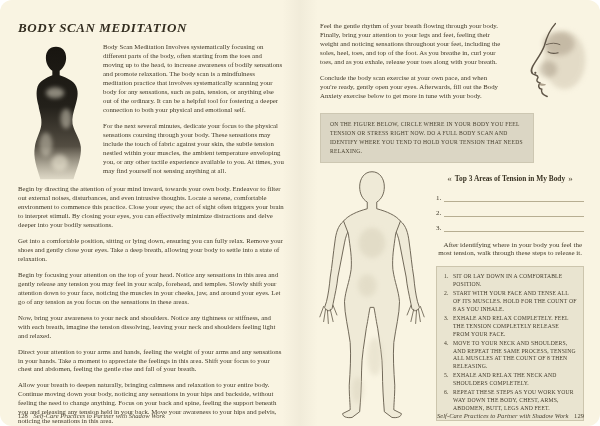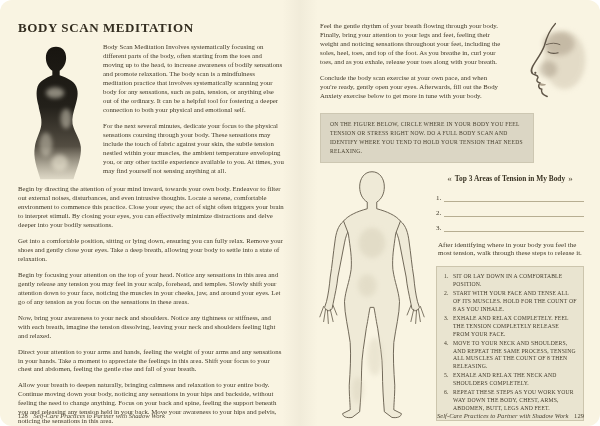--- a/index.html
+++ b/index.html
@@ -17,21 +17,21 @@
   .spread::before{
     content:"";position:absolute;top:0;bottom:0;left:47%;right:47%;
     background:linear-gradient(to right, rgba(255,255,255,0) 0%, rgba(110,100,80,.06) 50%, rgba(255,255,255,0) 100%);
     pointer-events:none;
   }
   .page{width:300px;height:426px;padding:14px 16px 10px 18px;position:relative;}
   .page.right{padding:14px 16px 0 20px;}
 
   
   .page-title{
-    font-weight:600;font-size:13px;letter-spacing:.6px;
+    font-style:italic;font-weight:600;font-size:13px;letter-spacing:.6px;
     color:#332d20;margin:6px 0 7px 0;
   }
   .intro-row{display:flex;gap:9px;align-items:flex-start;}
   .fig-silhouette{width:76px;flex:0 0 76px;margin-top:2px;}
   .intro-text{flex:1;}
   .para{font-size:6.8px;line-height:1.32;margin:0 0 7px 0;text-align:left;color:#403929;}
   .body-text{margin-top:2px;}
   .page-footer{
     position:absolute;bottom:7px;font-size:6.6px;color:#4a4333;
   }
@@ -56,21 +56,21 @@
   .col-right{flex:1;padding-top:4px;}
   .tension-heading{
     text-align:center;font-size:7.4px;font-weight:600;color:#3a3424;
     white-space:nowrap;margin:2px 0 6px 0;
   }
   .tension-heading .orn{font-size:9px;font-weight:400;vertical-align:-0.5px;margin:0 3px;color:#4a4332;}
   .tline{display:flex;align-items:flex-end;height:13px;margin-bottom:2px;}
   .tnum{font-size:7px;color:#3f3829;}
   .trule{flex:1;border-bottom:.8px solid #b7ae92;margin-left:3px;height:10px;}
   .release-intro{
-    text-align:left;font-size:7px;line-height:1.28;color:#403929;
+    text-align:right;font-size:7px;line-height:1.28;color:#403929;
     margin:9px 2px 8px 2px;
   }
   .steps-box{
     background:#e9e4d0;border:1px solid #ccc5ad;
     padding:6px 6px 6px 7px;
   }
   .step{display:flex;font-size:5.7px;line-height:1.36;letter-spacing:.15px;color:#443d2d;margin-bottom:1.5px;}
   .step-num{flex:0 0 9px;}
   .step-text{flex:1;}
 

